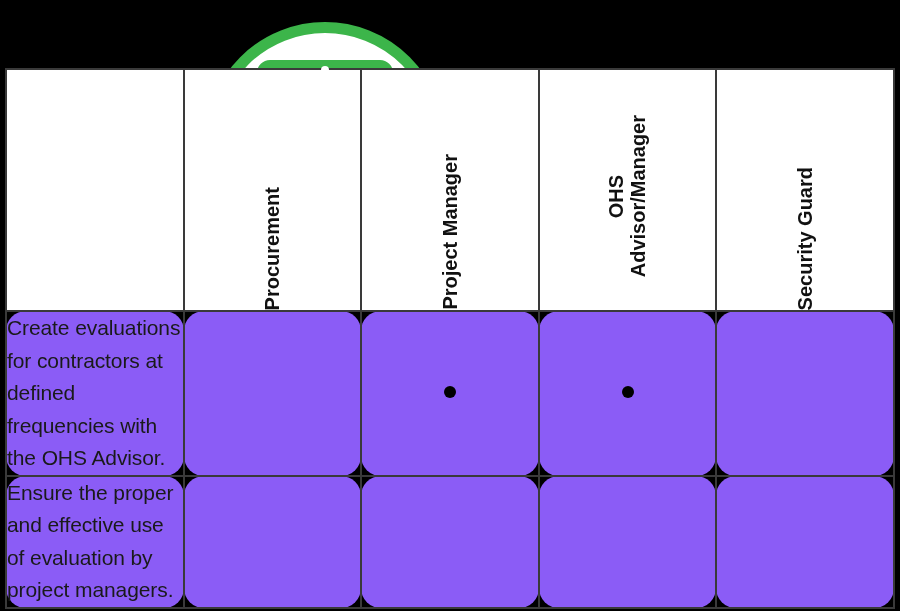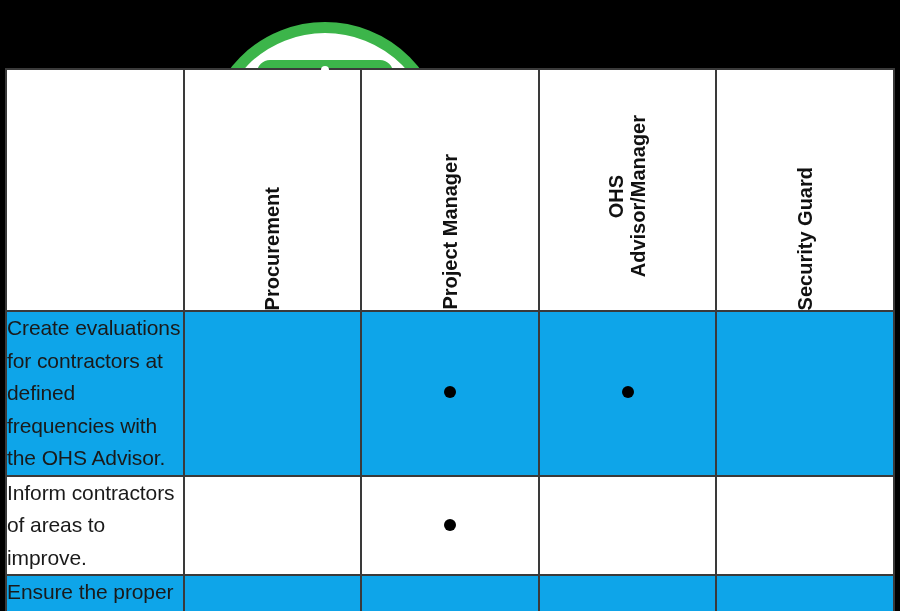--- a/index.html
+++ b/index.html
@@ -147,21 +147,21 @@
     font-size: 21px;
     color: #1a1a1a;
     line-height: 1.55;
     vertical-align: middle;
     letter-spacing: -0.1px;
   }
   td.mark {
     text-align: center;
     vertical-align: middle;
   }
-  tr.alt td { background: #0ea5e9; }
+  tr.alt td { background: #8b5cf6; border-radius: 20px; }
   .dot {
     display: inline-block;
     width: 12px; height: 12px;
     border-radius: 50%;
     background: #000000;
   }
 </style>
 </head>
 <body>
 
@@ -209,27 +209,20 @@
       </tr>
 
       <tr class="alt" style="height:75px">
         <td class="task">Create evaluations for contractors at defined frequencies with the OHS Advisor.</td>
         <td class="mark"></td>
         <td class="mark"><span class="dot"></span></td>
         <td class="mark"><span class="dot"></span></td>
         <td class="mark"></td>
       </tr>
 
-      <tr style="height:70px">
-        <td class="task">Inform contractors of areas to improve.</td>
-        <td class="mark"></td>
-        <td class="mark"><span class="dot"></span></td>
-        <td class="mark"></td>
-        <td class="mark"></td>
-      </tr>
 
       <tr class="alt" style="height:76px">
         <td class="task">Ensure the proper and effective use of evaluation by project managers.</td>
         <td class="mark"></td>
         <td class="mark"></td>
         <td class="mark"></td>
         <td class="mark"></td>
       </tr>
 
     </tbody>

